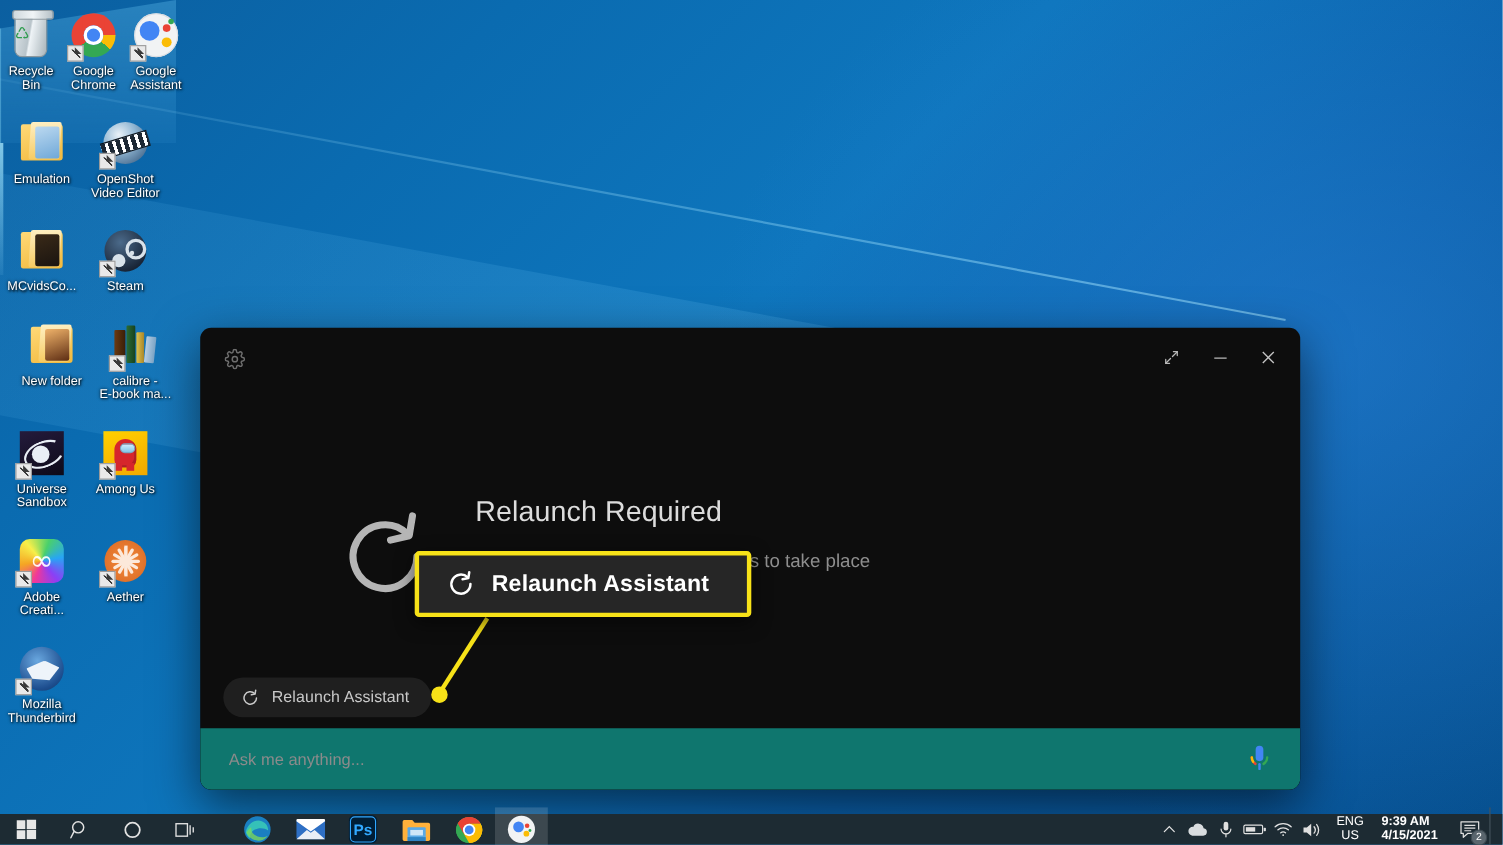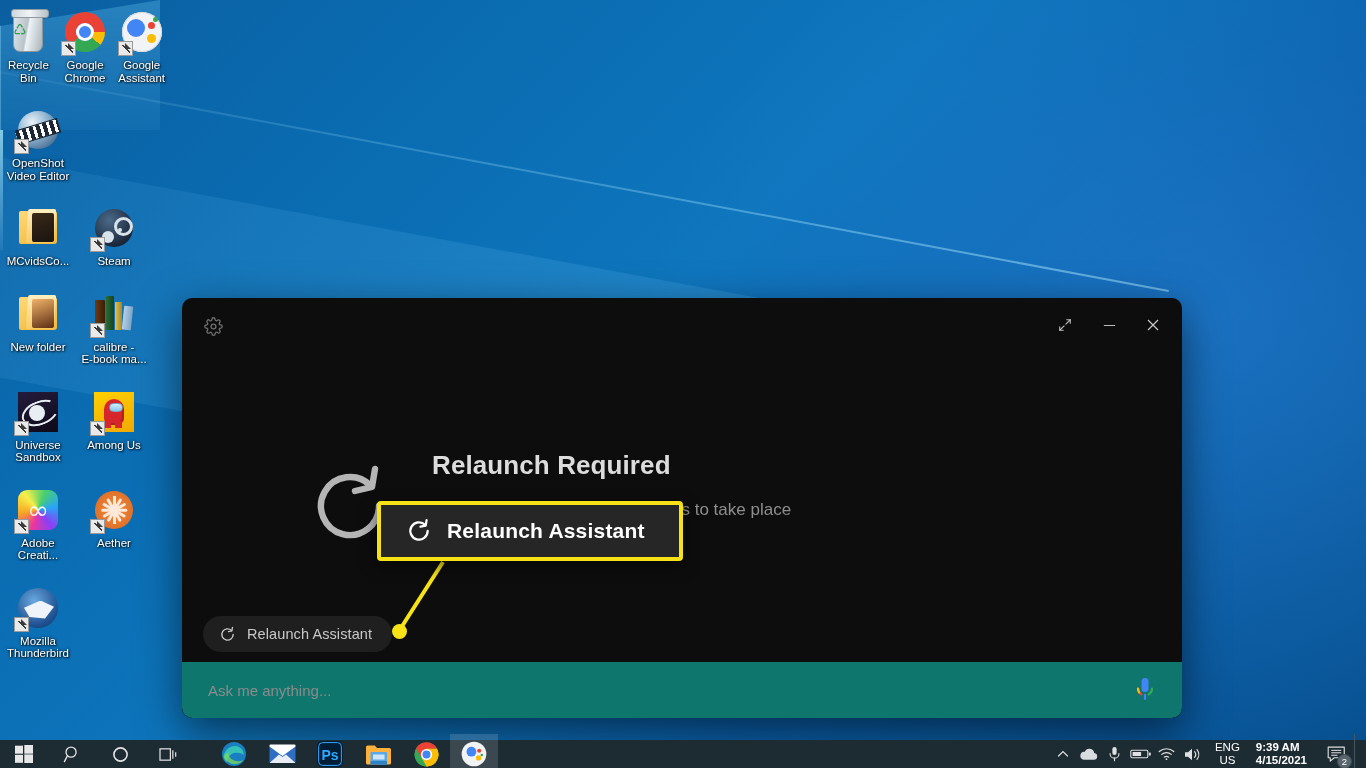--- a/index.html
+++ b/index.html
@@ -277,21 +277,21 @@
   #assistant-body {
     position:absolute; left:0; top:52px; right:0; bottom:56px;
     display:flex; align-items:center; padding-left:120px;
   }
   #refresh-big {
     width:96px; height:96px; flex:0 0 96px; margin-right:34px;
     position:relative;
   }
   #card-text { padding-bottom:10px; }
   #card-title {
-    font-size:26px; color:#dcdcdc; font-weight:700; letter-spacing:0.1px;
+    font-size:26px; color:#dcdcdc; font-weight:400; letter-spacing:0.1px;
     margin-bottom:15px;
   }
   .card-sub {
     font-size:17px; color:#8e8e8e; line-height:28px; font-weight:400;
   }
   #relaunch-btn {
     position:absolute; left:21px; bottom:66px;
     height:36px; padding:0 20px 0 16px;
     display:flex; align-items:center; gap:11px;
     background:#1f1f1f; border-radius:18px; cursor:pointer;
@@ -423,20 +423,28 @@
           </div>
           <div class="shortcut-arrow"></div>
         </div>
         <div class="desk-label">Google<br>Assistant</div>
       </div>
     </div>
 
     <div class="icon-row" style="margin-top:16px;">
       <div class="desk-icon">
         <div class="icon-art">
+          <div class="folder">
+              <div class="folder-inner" style="background:linear-gradient(160deg,#bcd9f0,#6fa8d8);"></div>
+            </div>
+        </div>
+        <div class="desk-label">Emulation</div>
+      </div>
+      <div class="desk-icon">
+        <div class="icon-art">
           <div class="openshot"></div>
             <div class="shortcut-arrow"></div>
         </div>
         <div class="desk-label">OpenShot<br>Video Editor</div>
       </div>
     </div>
 
     <div class="icon-row" style="margin-top:16px;">
       <div class="desk-icon">
         <div class="icon-art">
@@ -448,21 +456,21 @@
       </div>
       <div class="desk-icon">
         <div class="icon-art">
           <div class="steam"></div>
             <div class="shortcut-arrow"></div>
         </div>
         <div class="desk-label">Steam</div>
       </div>
     </div>
 
-    <div class="icon-row" style="margin-top:16px;">
+    <div class="icon-row" style="margin-top:16px;justify-content:center;">
       <div class="desk-icon">
         <div class="icon-art">
           <div class="folder">
               <div class="folder-inner" style="background:linear-gradient(160deg,#f0b36a,#5d2d13);"></div>
             </div>
         </div>
         <div class="desk-label">New folder</div>
       </div>
       <div class="desk-icon">
         <div class="icon-art">

